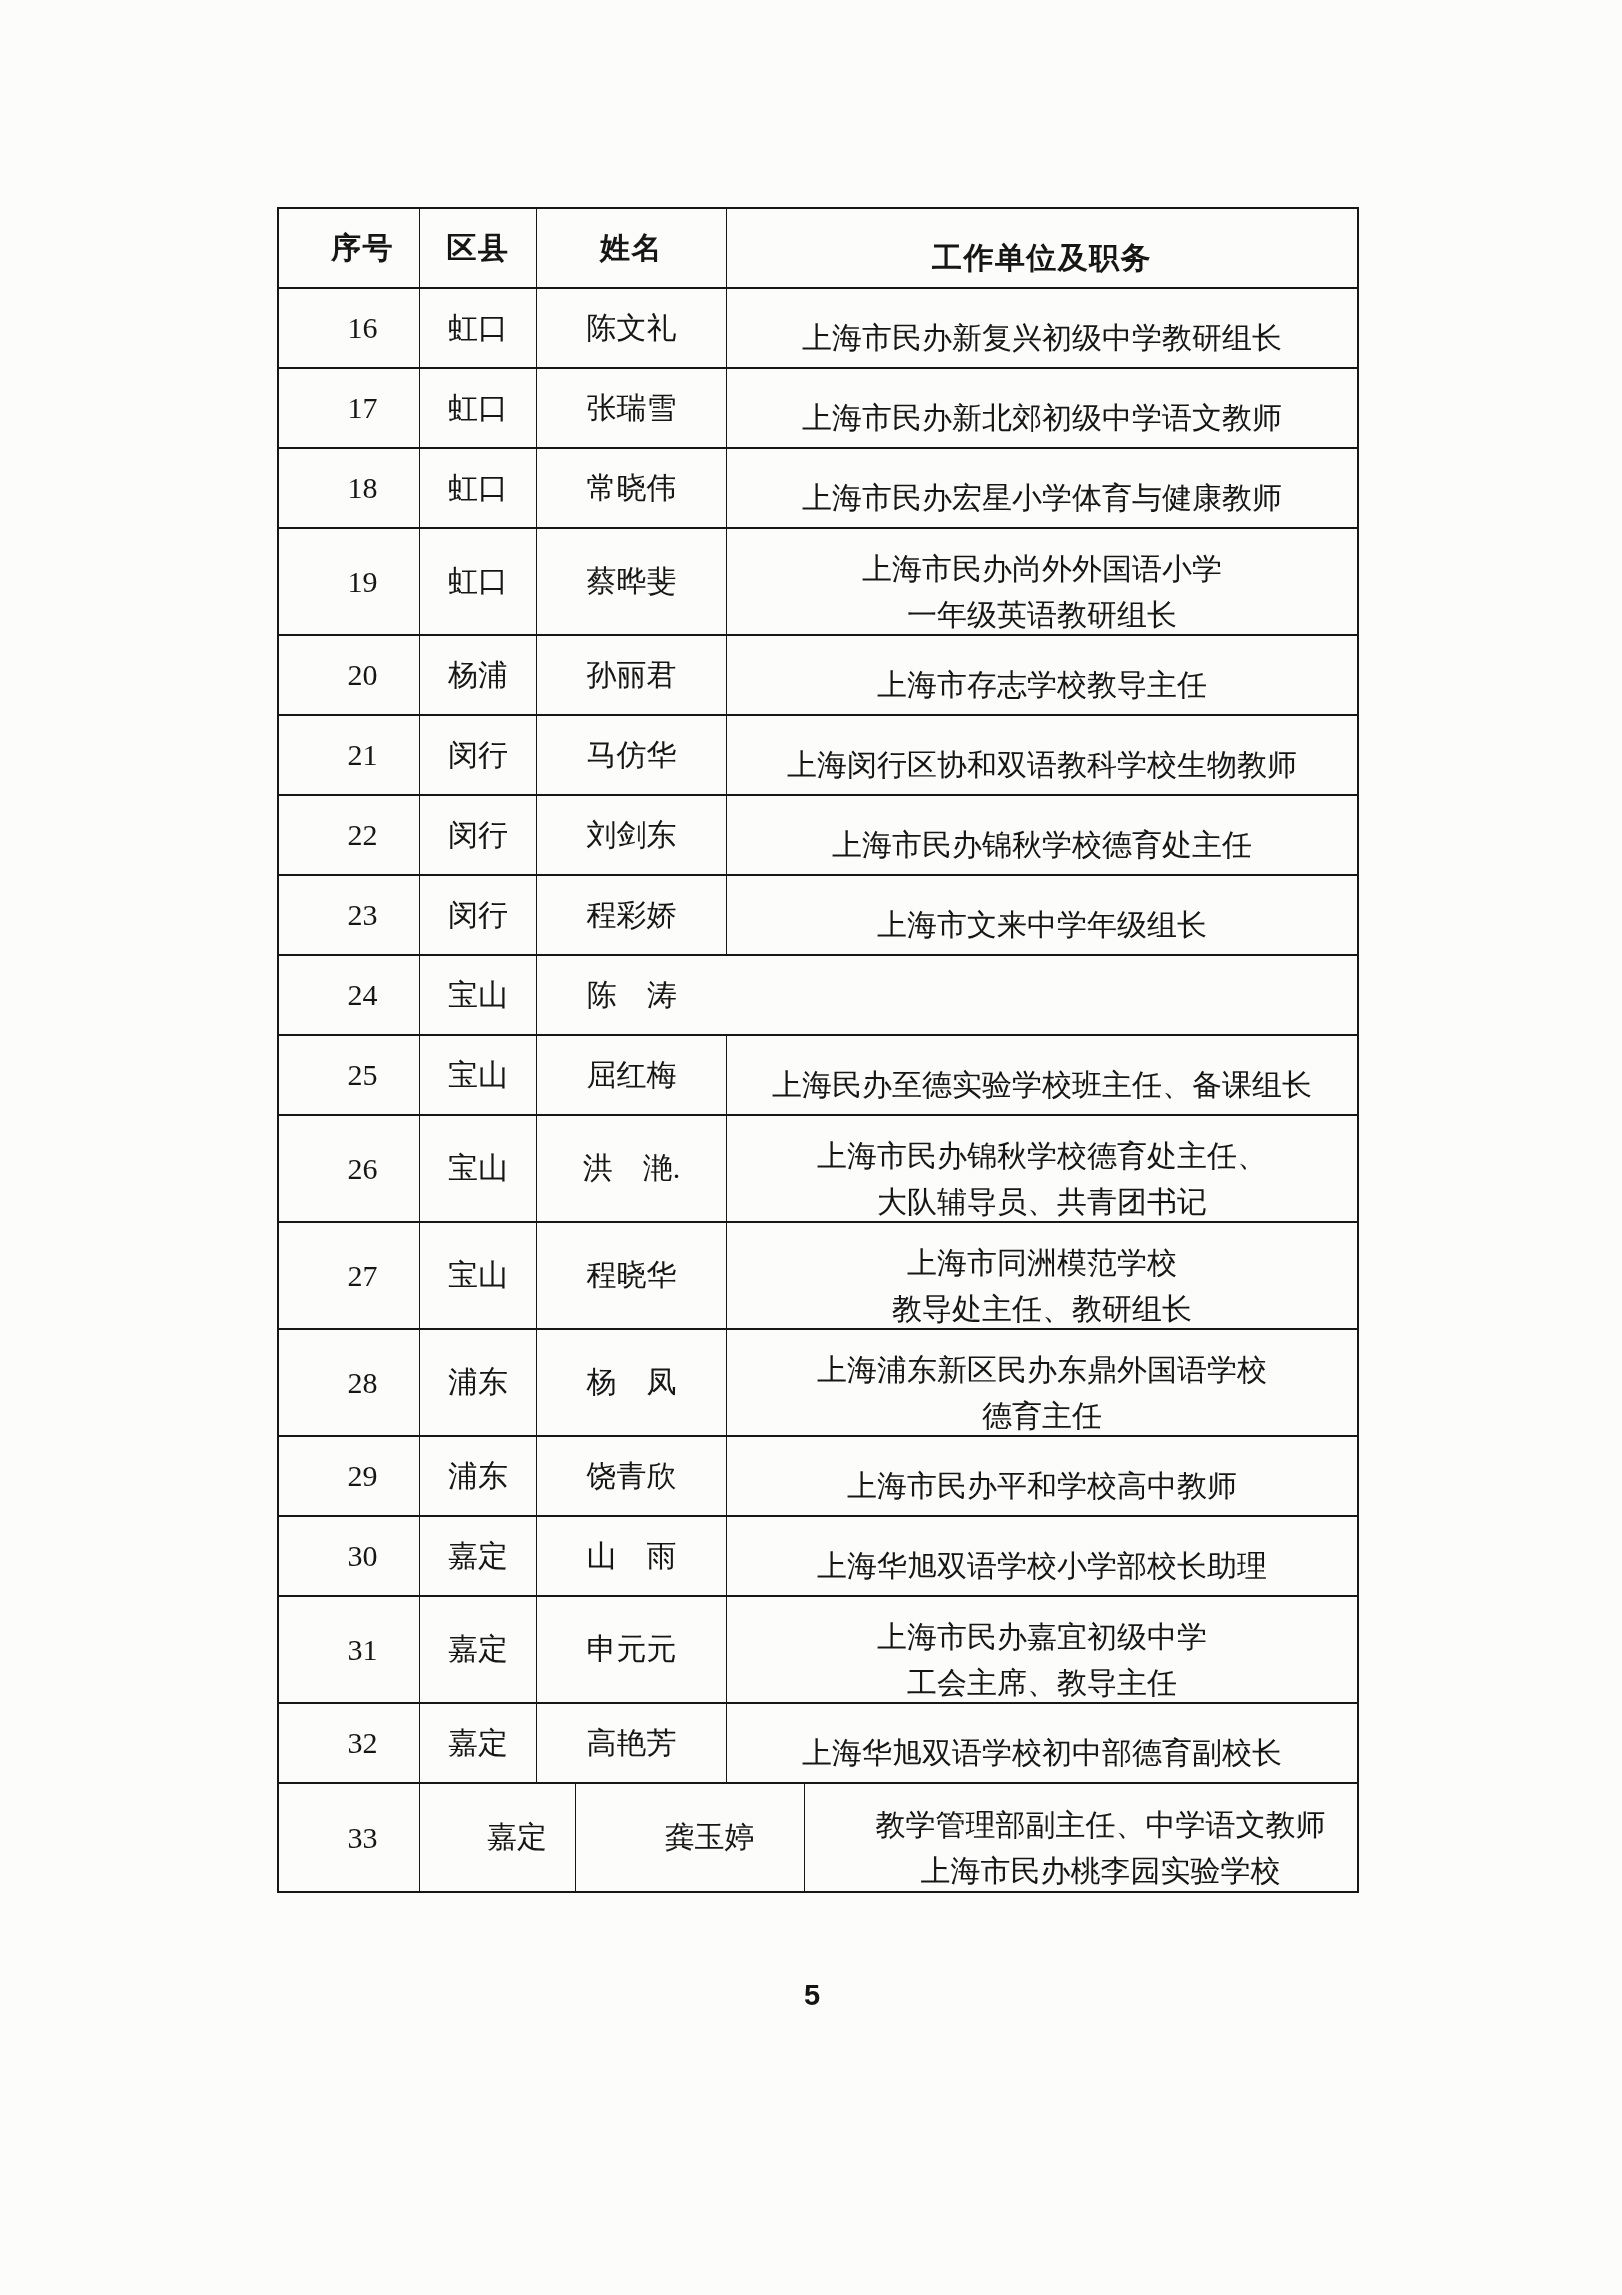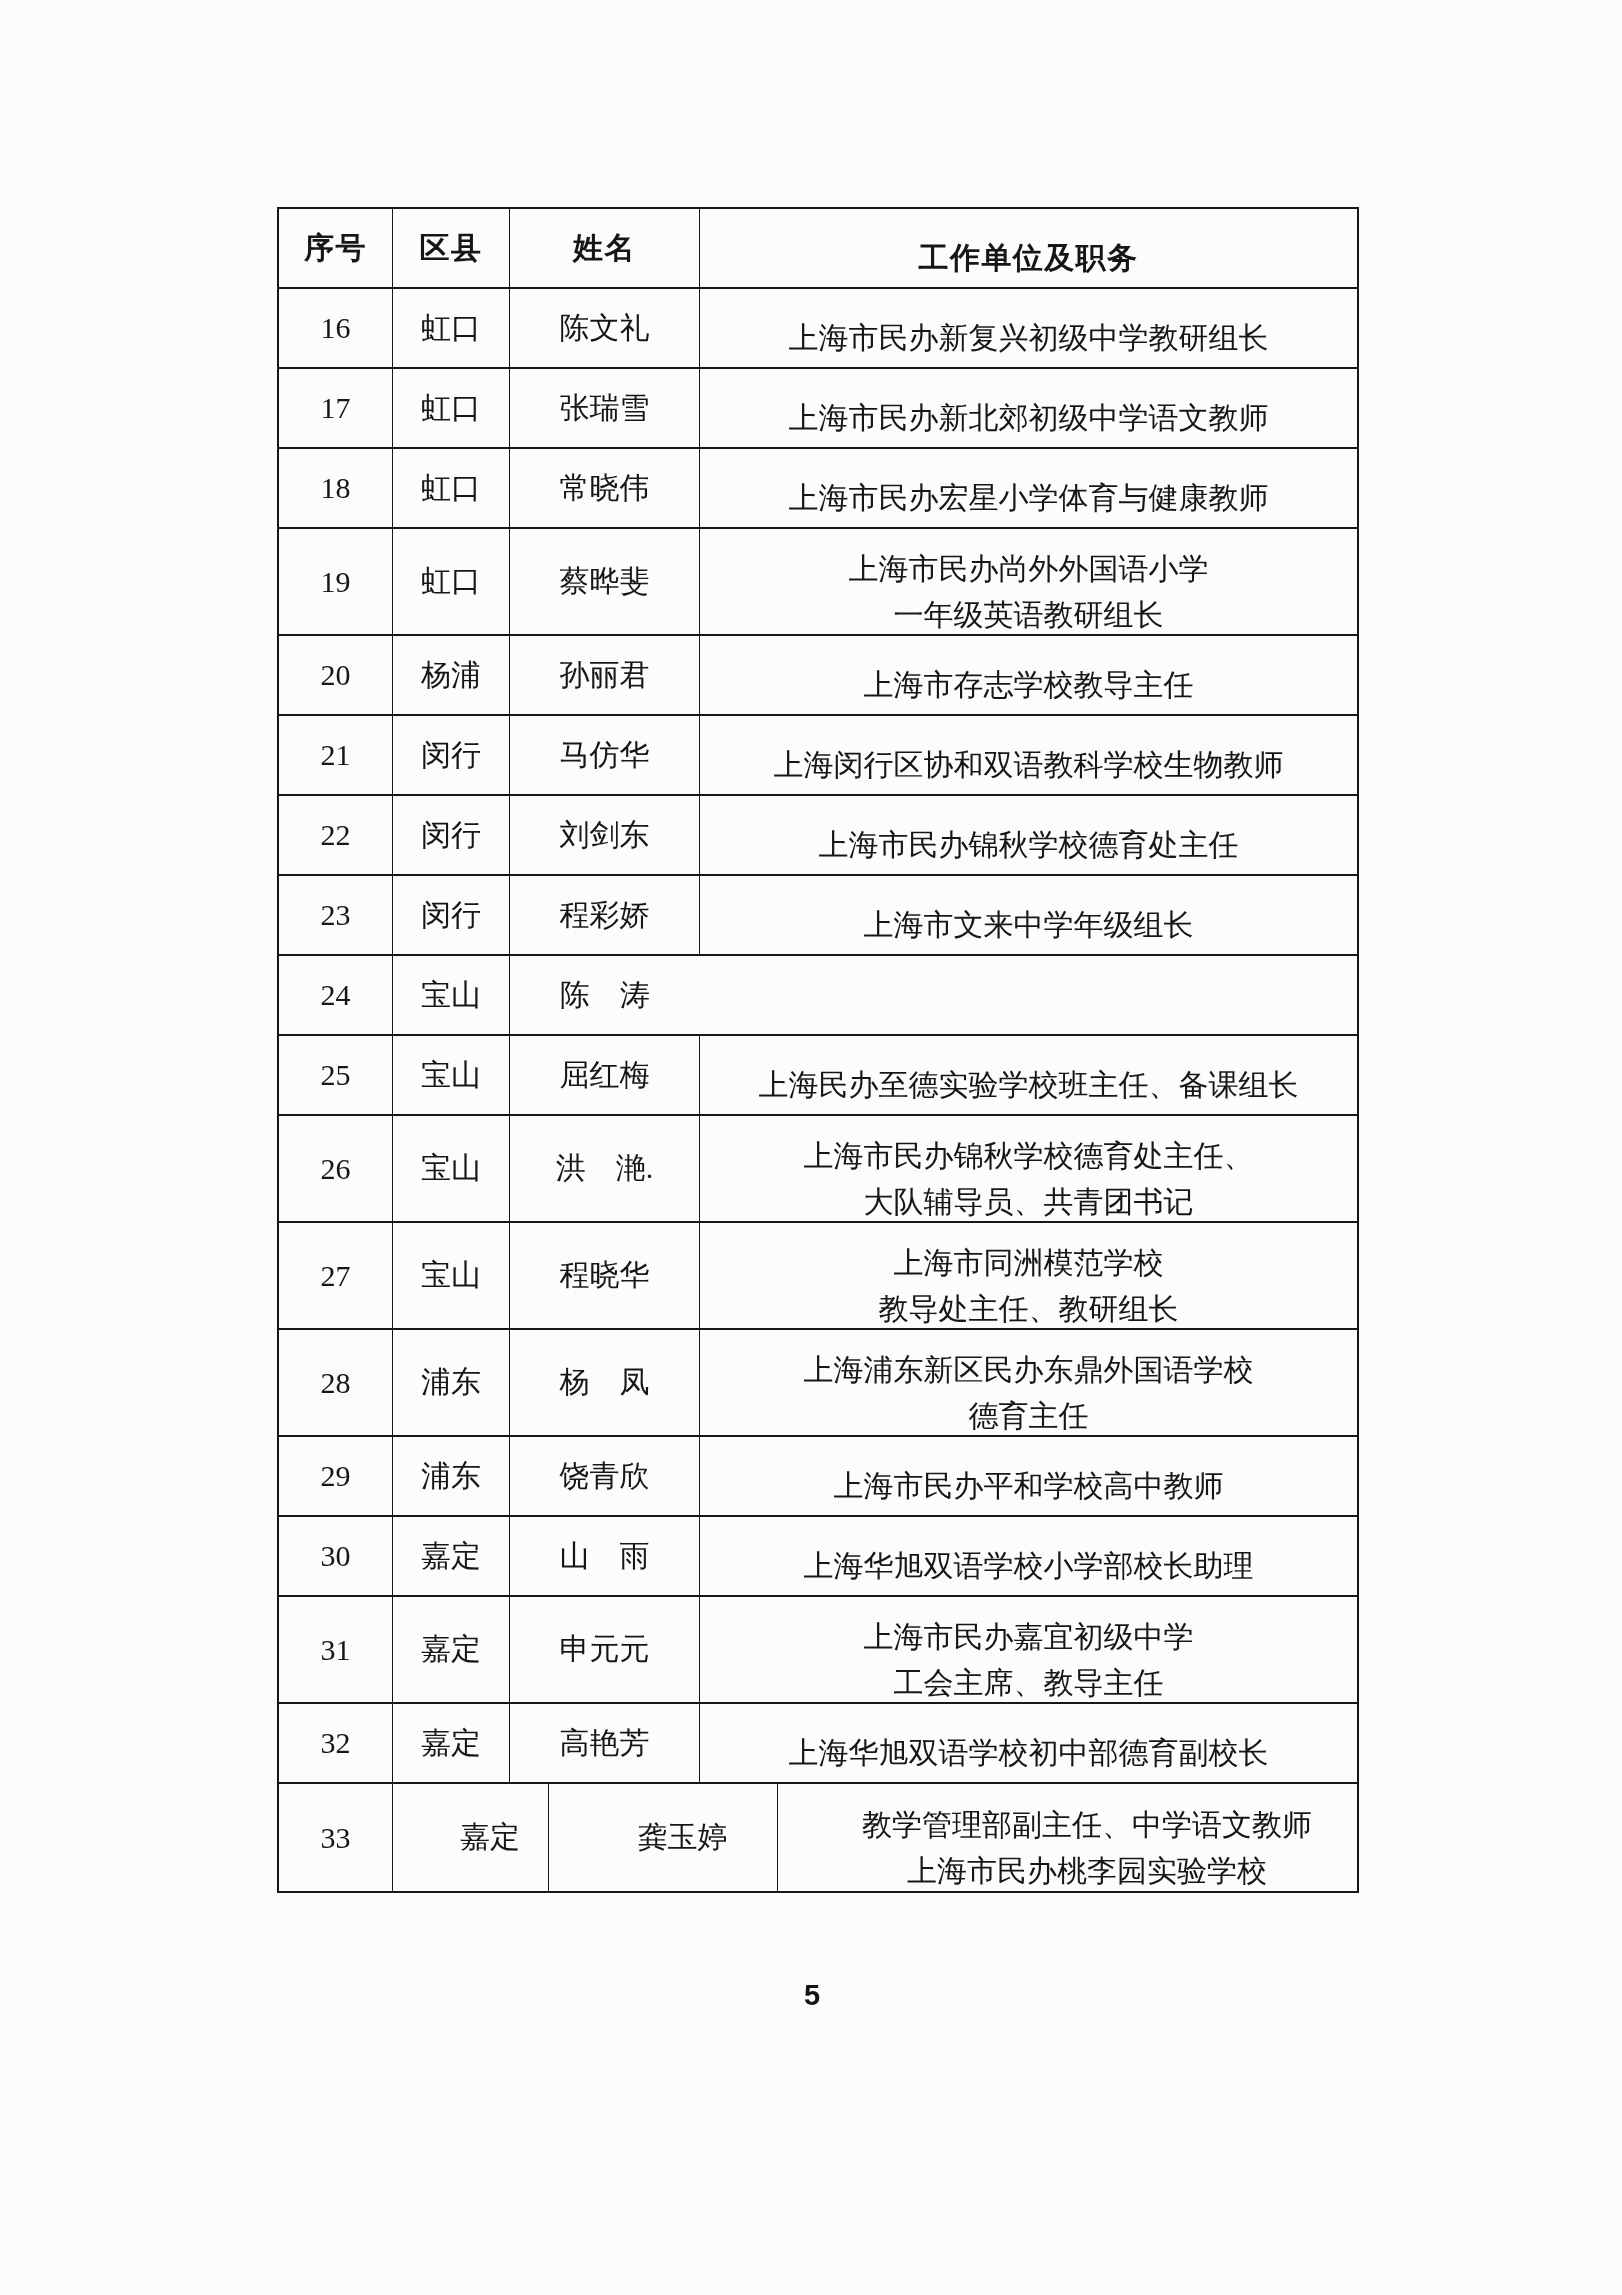--- a/index.html
+++ b/index.html
@@ -33,21 +33,21 @@
     box-sizing: border-box;
     border-right: 1.4px solid #171717;
     display: flex;
     flex-direction: column;
     align-items: center;
     justify-content: center;
     text-align: center;
     overflow: hidden;
   }
   .cell:last-child { border-right: none; }
-  .col-no   { width: 114px; flex: 0 0 114px; font-size: 34px; }
+  .col-no   { width: 114px; flex: 0 0 114px; font-size: 34px; margin-left: 27px; }
   .col-district { width: 117px; flex: 0 0 117px; }
   .col-name { width: 190px; flex: 0 0 190px; }
   .col-work { flex: 1 1 auto; margin-top: 20px; }
   .trow.header { height: 80px; font-weight: bold; }
   .trow.header .cell { font-size: 30px; letter-spacing: 1.4px; }
   .trow.h1 { height: 80px; }
   .trow.h2 { height: 107px; }
   .cell { font-size: 30px; }
   .work-line { line-height: 46px; white-space: nowrap; }
   .page-number {

